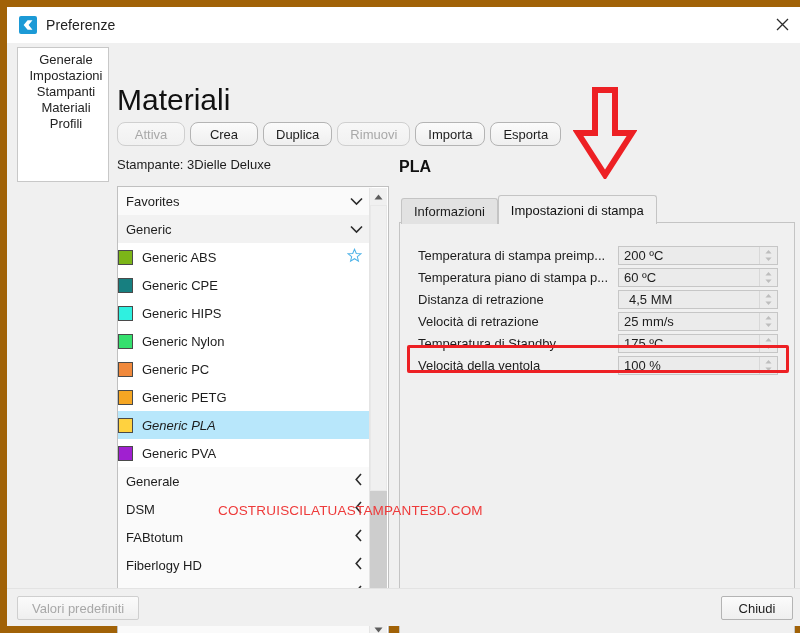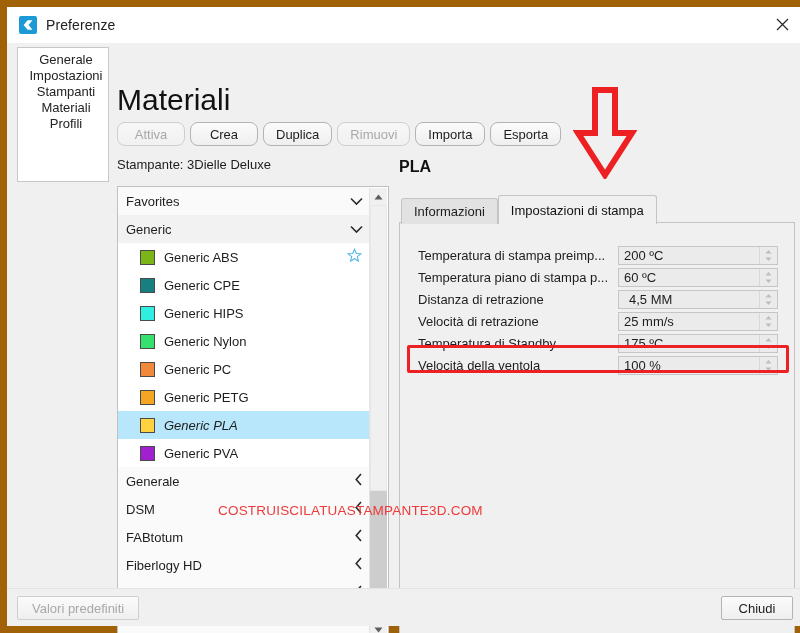--- a/index.html
+++ b/index.html
@@ -116,21 +116,20 @@
     background: #fafafa;
     box-sizing: border-box;
     cursor: pointer;
     position: relative;
   }
   .grp .chev { position: absolute; right: 9px; top: 50%; transform: translateY(-50%); }
   .grp.shaded { background: #f2f2f2; }
   .mat {
     height: 28px;
     display: flex; align-items: center;
-    padding-left: 22px;
     font-size: 13px; color: #1d1d1d;
     background: #ffffff;
     box-sizing: border-box;
     cursor: pointer;
     position: relative;
   }
   .mat.selected { background: #b8e7fb; font-style: italic; }
   .swatch {
     width: 15px; height: 15px;
     border: 1px solid #4a4a4a;

